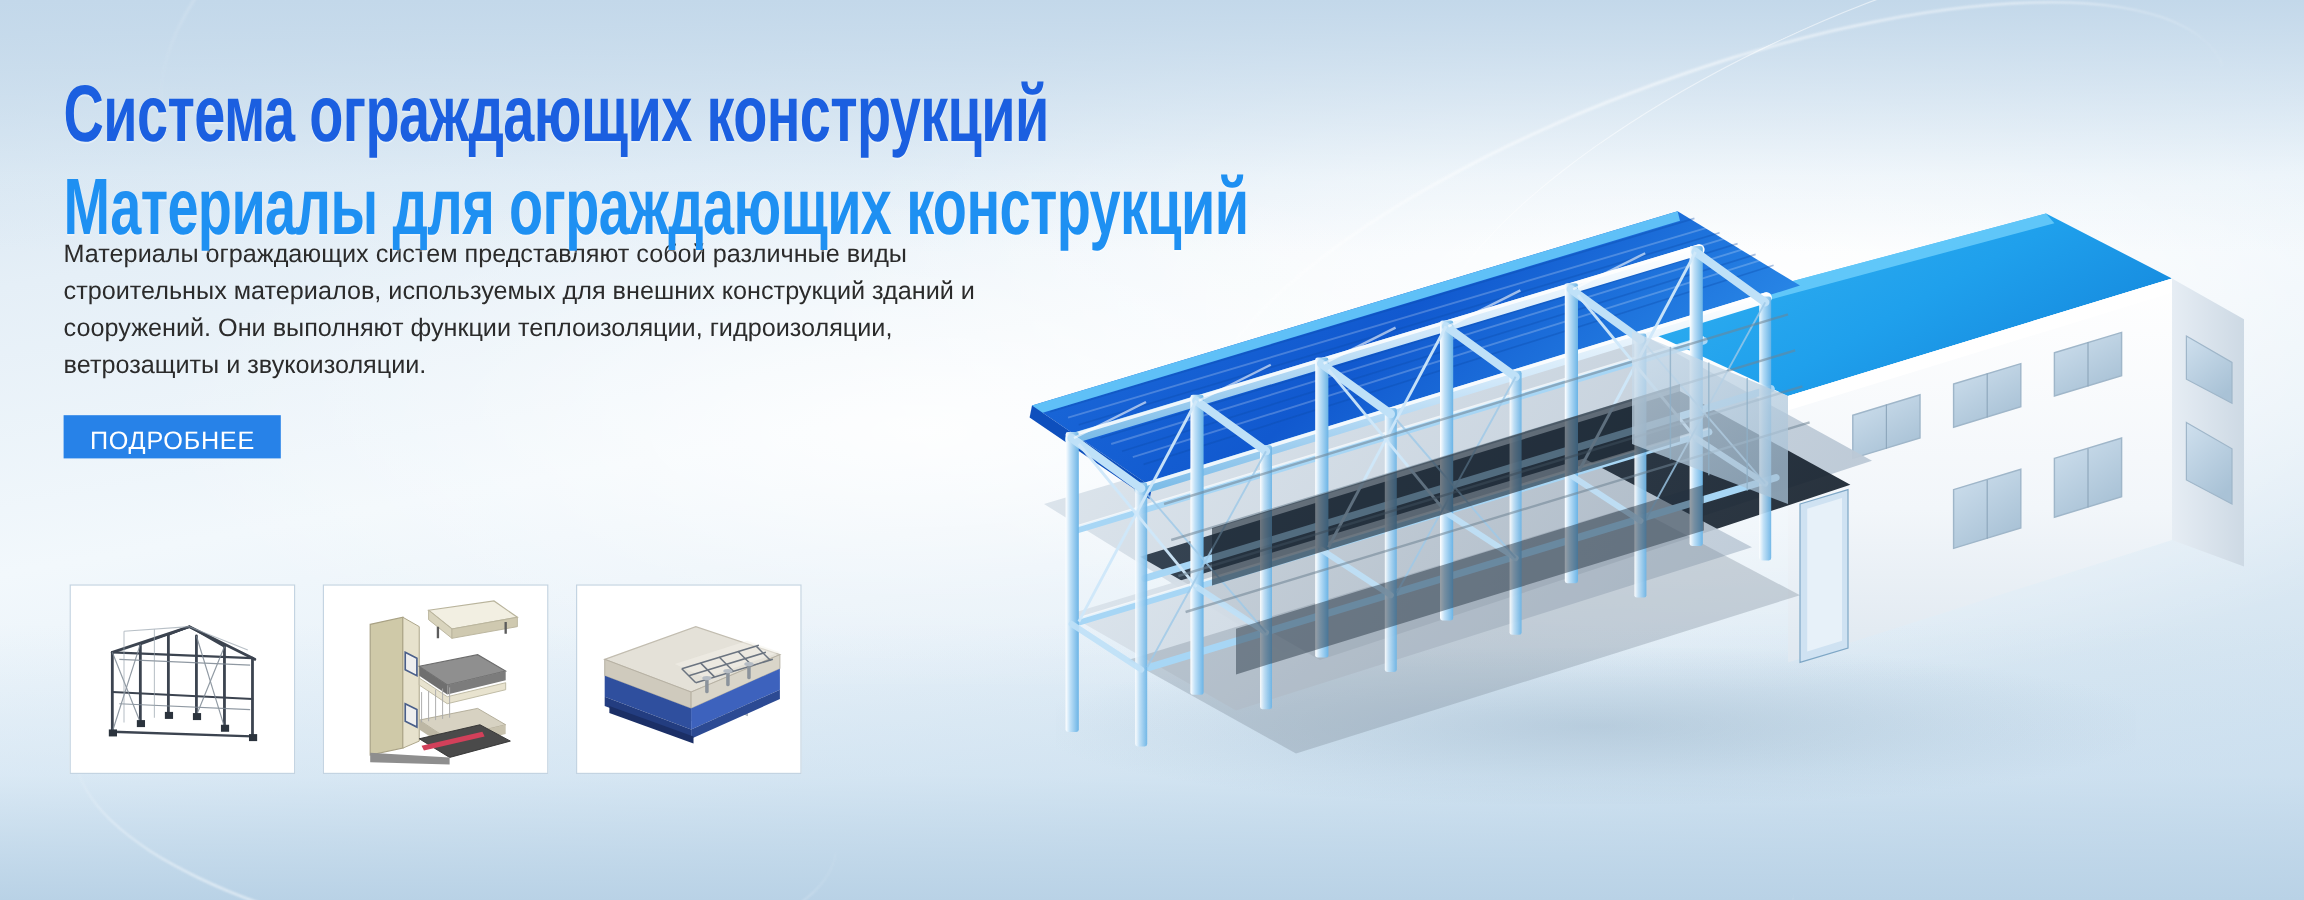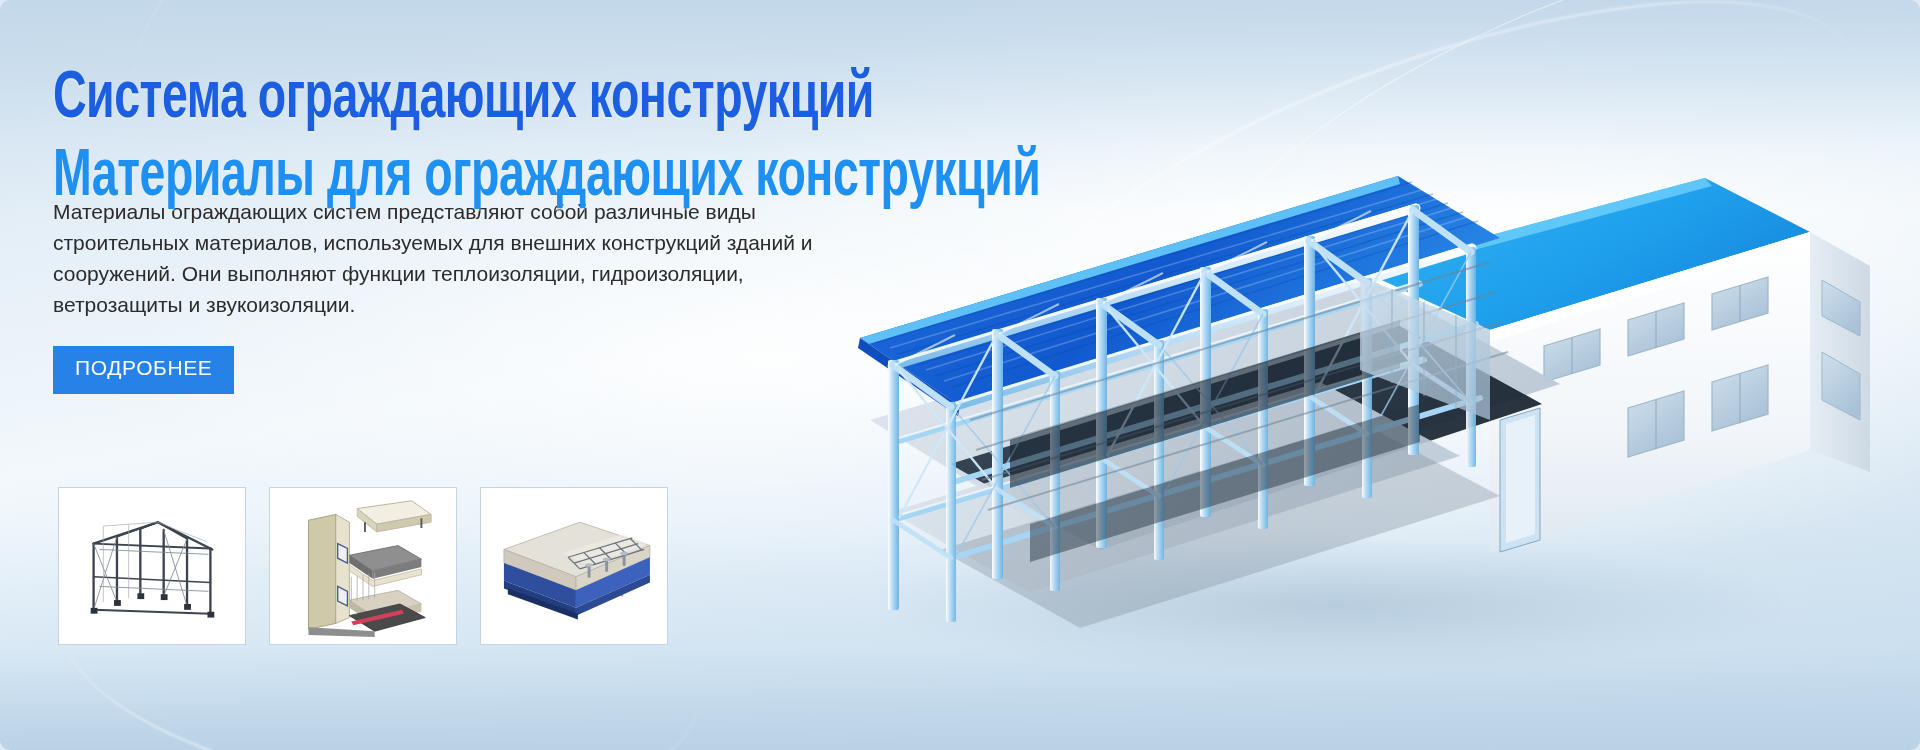--- a/index.html
+++ b/index.html
@@ -11,21 +11,20 @@
 
   
   #banner {
     position: relative;
     width: 1920px;
     height: 750px;
     overflow: hidden;
     background:
       radial-gradient(1200px 520px at 74% 34%, #ffffff 0%, rgba(255,255,255,0.55) 32%, rgba(255,255,255,0) 62%),
       linear-gradient(170deg, #cfe0ee 0%, #e5eff7 22%, #f2f8fc 44%, #e6f0f8 62%, #d5e5f1 80%, #c9dced 100%);
-    border-radius: 10px;
   }
 
   
   .bg-band {
     position: absolute; left: 0; width: 100%;
     pointer-events: none;
   }
   .band-top {
     top: 0; height: 210px;
     background: linear-gradient(180deg, #c3d8ea 0%, rgba(210,228,242,0.25) 70%, rgba(255,255,255,0) 100%);
@@ -140,21 +139,21 @@
   }
   #body-text p { margin: 0; }
 
   #cta-button {
     display: inline-block;
     margin-top: 26px;
     background: #2782e8;
     color: #ffffff;
     font-size: 21px;
     letter-spacing: 0.6px;
-    padding: 10px 22px 15px 22px;
+    padding: 10px 22px 3px 22px;
     border: none;
     cursor: pointer;
     font-family: "Liberation Sans", sans-serif;
     line-height: 1.1;
   }
 
   
   #thumbs {
     position: absolute;
     left: 58px;

